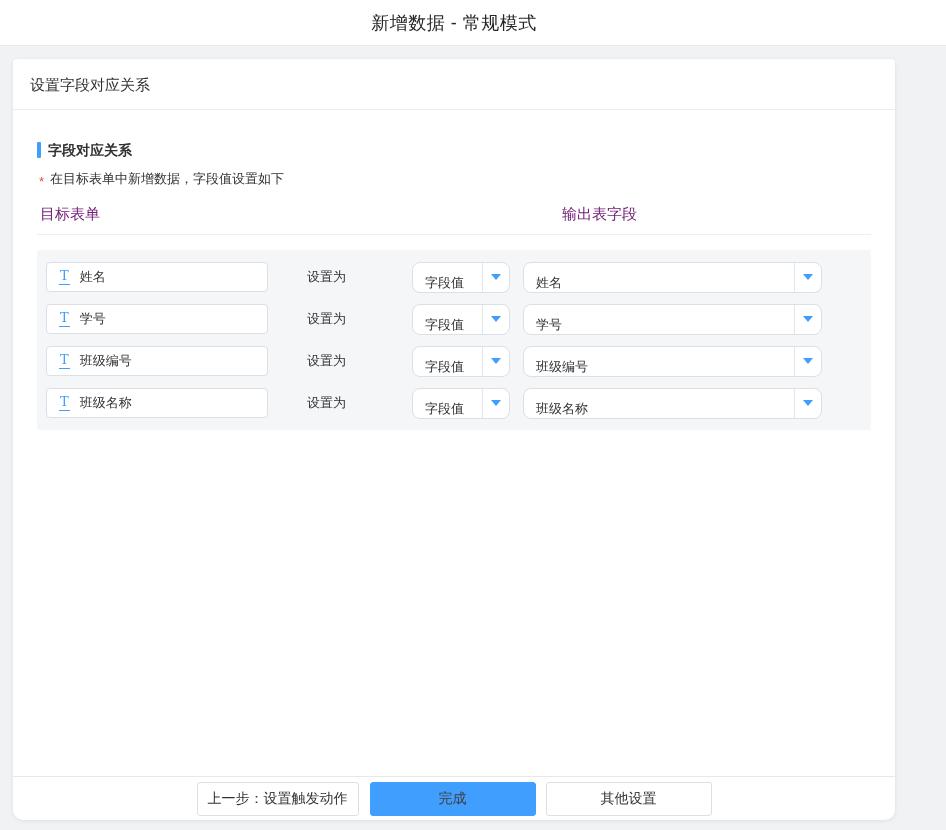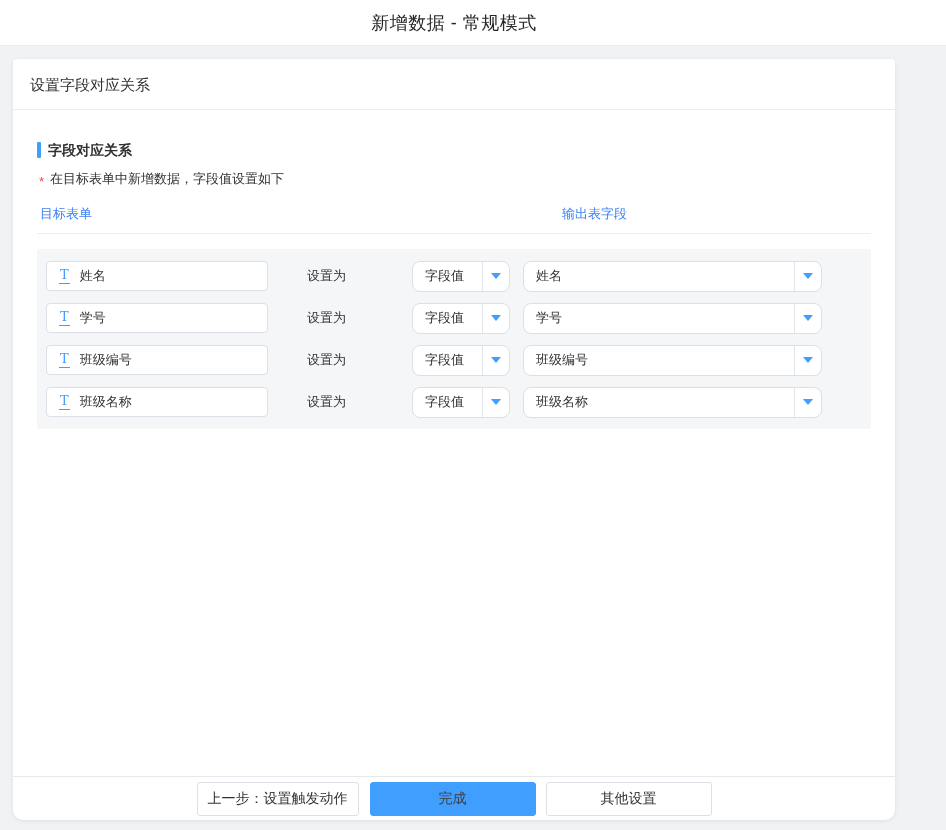--- a/index.html
+++ b/index.html
@@ -82,22 +82,22 @@
     position:relative;
     top:2px;
   }
 
   
   .col-headers {
     margin-top:17px;
     display:flex;
     padding-bottom:10px;
     border-bottom:1px solid #eceef1;
-    font-size:13px;
-    color:#3b82f6;
+    font-size:15px;
+    color:#701a75;
   }
   .col-headers .left  { width:525px; padding-left:3px; }
 
   
   .panel {
     margin-top:15px;
     background:#f5f6f7;
     border-radius:2px;
     padding:12px 0 0 9px;
     height:180px;
@@ -133,21 +133,21 @@
     font-size:13px;
     color:#303133;
     white-space:nowrap;
   }
   .select {
     height:31px;
     background:#ffffff;
     border:1px solid #dcdfe6;
     border-radius:8px;
     display:flex;
-    align-items:center;
+    align-items:flex-end;
     overflow:hidden;
   }
   .select .sel-text {
     flex:1;
     padding-left:12px;
     font-size:13px;
     color:#303133;
     white-space:nowrap;
   }
   .caret-box {

